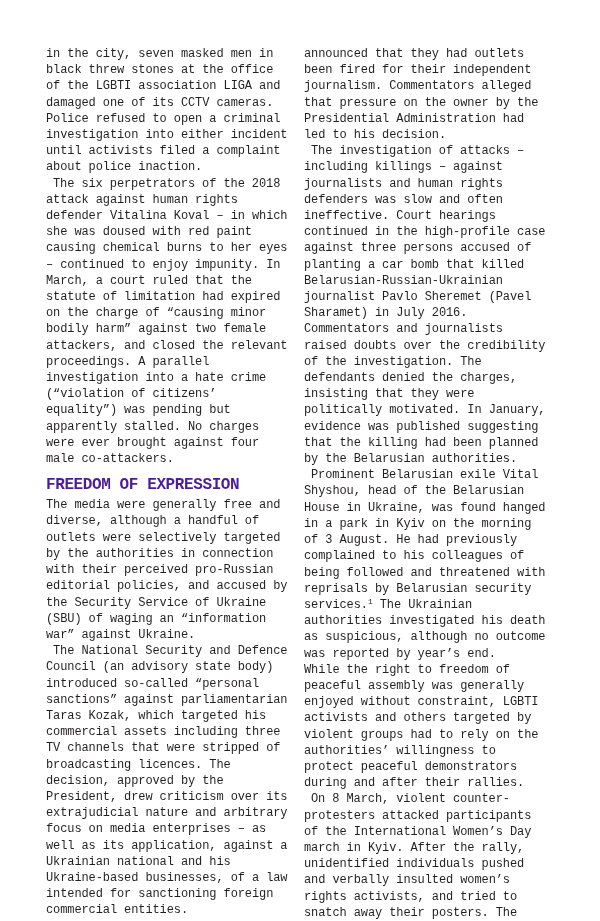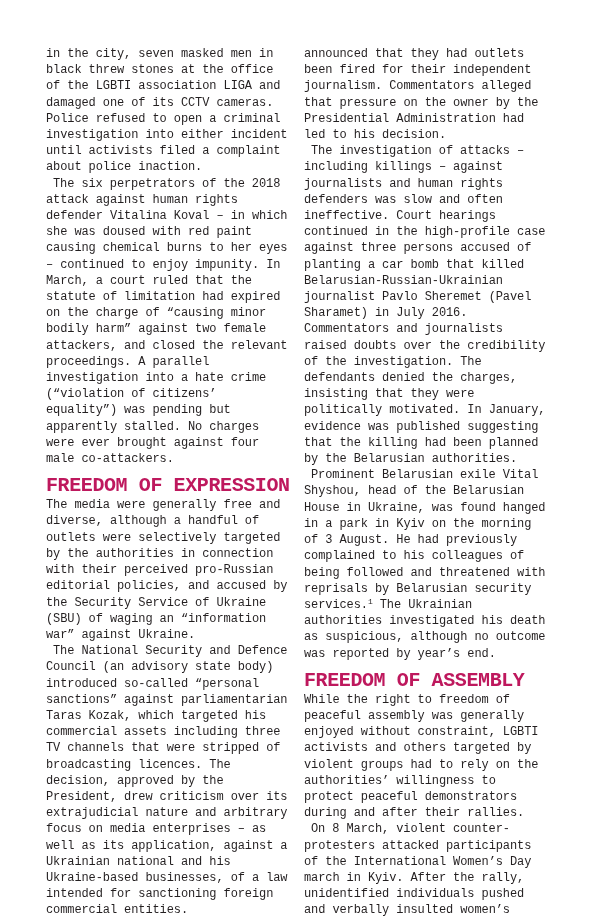--- a/index.html
+++ b/index.html
@@ -42,26 +42,26 @@
   .para em {
     font-style: italic;
   }
   .para sup {
     font-size: 8px;
     line-height: 0;
     vertical-align: 4px;
   }
   h2.section-heading {
     margin: 10px 0 3px 0;
-    font-size: 20px;
+    font-size: 16px;
     line-height: 17px;
     font-weight: bold;
     letter-spacing: -0.4px;
     text-transform: uppercase;
-    color: #be185d;
+    color: #4c1d95;
   }
   .column > :first-child,
   .column > h2:first-child {
     margin-top: 0;
   }
   .footer {
     position: absolute;
     left: 46px;
     top: 862px;
     width: 502px;
@@ -91,20 +91,19 @@
         <p class="para indent"><span>The six perpetrators of the 2018 attack against human rights defender Vitalina Koval – in which she was doused with red paint causing chemical burns to her eyes – continued to enjoy impunity. In March, a court ruled that the statute of limitation had expired on the charge of “causing minor bodily harm” against two female attackers, and closed the relevant proceedings. A parallel investigation into a hate crime (“violation of citizens’ equality”) was pending but apparently stalled. No charges were ever brought against four male co-attackers.</span></p>
         <h2 class="section-heading">FREEDOM OF EXPRESSION</h2>
         <p class="para"><span>The media were generally free and diverse, although a handful of outlets were selectively targeted by the authorities in connection with their perceived pro-Russian editorial policies, and accused by the Security Service of Ukraine (SBU) of waging an “information war” against Ukraine.</span></p>
         <p class="para indent"><span>The National Security and Defence Council (an advisory state body) introduced so-called “personal sanctions” against parliamentarian Taras Kozak, which targeted his commercial assets including three TV channels that were stripped of broadcasting licences. The decision, approved by the President, drew criticism over its extrajudicial nature and arbitrary focus on media enterprises – as well as its application, against a Ukrainian national and his Ukraine-based businesses, of a law intended for sanctioning foreign commercial entities.</span></p>
         <p class="para indent"><span>In November, the owner of the independent </span><em>Kyiv Post</em><span> newspaper suspended its publication with immediate effect. The staff</span></p>
       </div>
     <div class="column">
         <p class="para"><span>announced that they had outlets been fired for their independent journalism. Commentators alleged that pressure on the owner by the Presidential Administration had led to his decision.</span></p>
         <p class="para indent"><span>The investigation of attacks – including killings – against journalists and human rights defenders was slow and often ineffective. Court hearings continued in the high-profile case against three persons accused of planting a car bomb that killed Belarusian-Russian-Ukrainian journalist Pavlo Sheremet (Pavel Sharamet) in July 2016. Commentators and journalists raised doubts over the credibility of the investigation. The defendants denied the charges, insisting that they were politically motivated. In January, evidence was published suggesting that the killing had been planned by the Belarusian authorities.</span></p>
         <p class="para indent"><span>Prominent Belarusian exile Vital Shyshou, head of the Belarusian House in Ukraine, was found hanged in a park in Kyiv on the morning of 3 August. He had previously complained to his colleagues of being followed and threatened with reprisals by Belarusian security services.</span><sup>1</sup><span> The Ukrainian authorities investigated his death as suspicious, although no outcome was reported by year’s end.</span></p>
-        <h2 class="section-heading">FREEDOM OF ASSEMBLY</h2>
         <p class="para"><span>While the right to freedom of peaceful assembly was generally enjoyed without constraint, LGBTI activists and others targeted by violent groups had to rely on the authorities’ willingness to protect peaceful demonstrators during and after their rallies.</span></p>
         <p class="para indent"><span>On 8 March, violent counter-protesters attacked participants of the International Women’s Day march in Kyiv. After the rally, unidentified individuals pushed and verbally insulted women’s rights activists, and tried to snatch away their posters. The activists complained to the police who refused to open proceedings until lawyers stepped in. A formal investigation was still ongoing at year’s end.</span></p>
       </div>
   </div>
 
 
 </div>
 
 </body></html>

